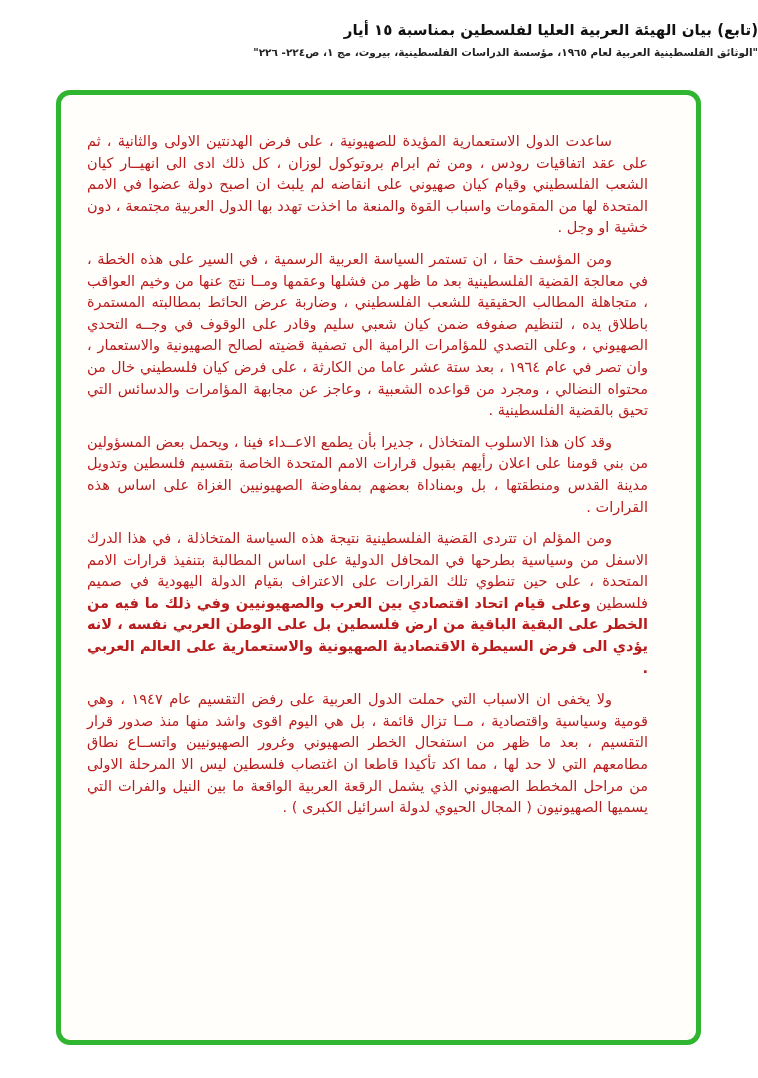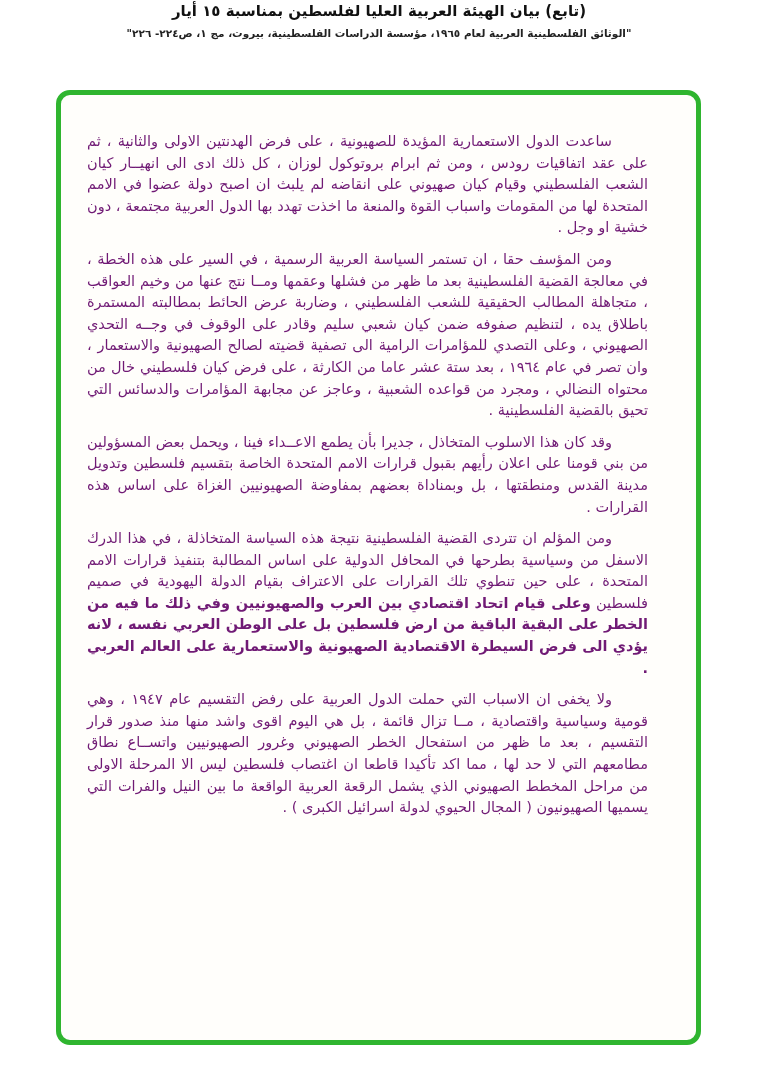--- a/index.html
+++ b/index.html
@@ -11,22 +11,22 @@
       font-family: "DejaVu Sans", sans-serif;
     }
     .page {
       position: relative;
       width: 758px;
       height: 1078px;
       background: #ffffff;
       overflow: hidden;
     }
     .doc-header {
-      text-align: center;
-      padding-top: 2px;
+      text-align: right;
+      padding-top: 21px;
       color: #111111;
     }
     .doc-title {
       direction: rtl;
       font-size: 15px;
       font-weight: bold;
       letter-spacing: 0.2px;
     }
     .doc-source {
       direction: rtl;
@@ -43,21 +43,21 @@
       height: 955px;
       box-sizing: border-box;
       border: 5px solid #2fb52f;
       border-radius: 14px;
       background: #fffefb;
     }
     .scan {
       direction: rtl;
       text-align: justify;
       padding: 36px 48px 20px 26px;
-      color: #701a75;
+      color: #b91c1c;
       font-size: 14.5px;
       line-height: 21.6px;
     }
     .para {
       margin: 0 0 10px 0;
       text-indent: 36px;
     }
     .bold {
       font-weight: bold;
     }

